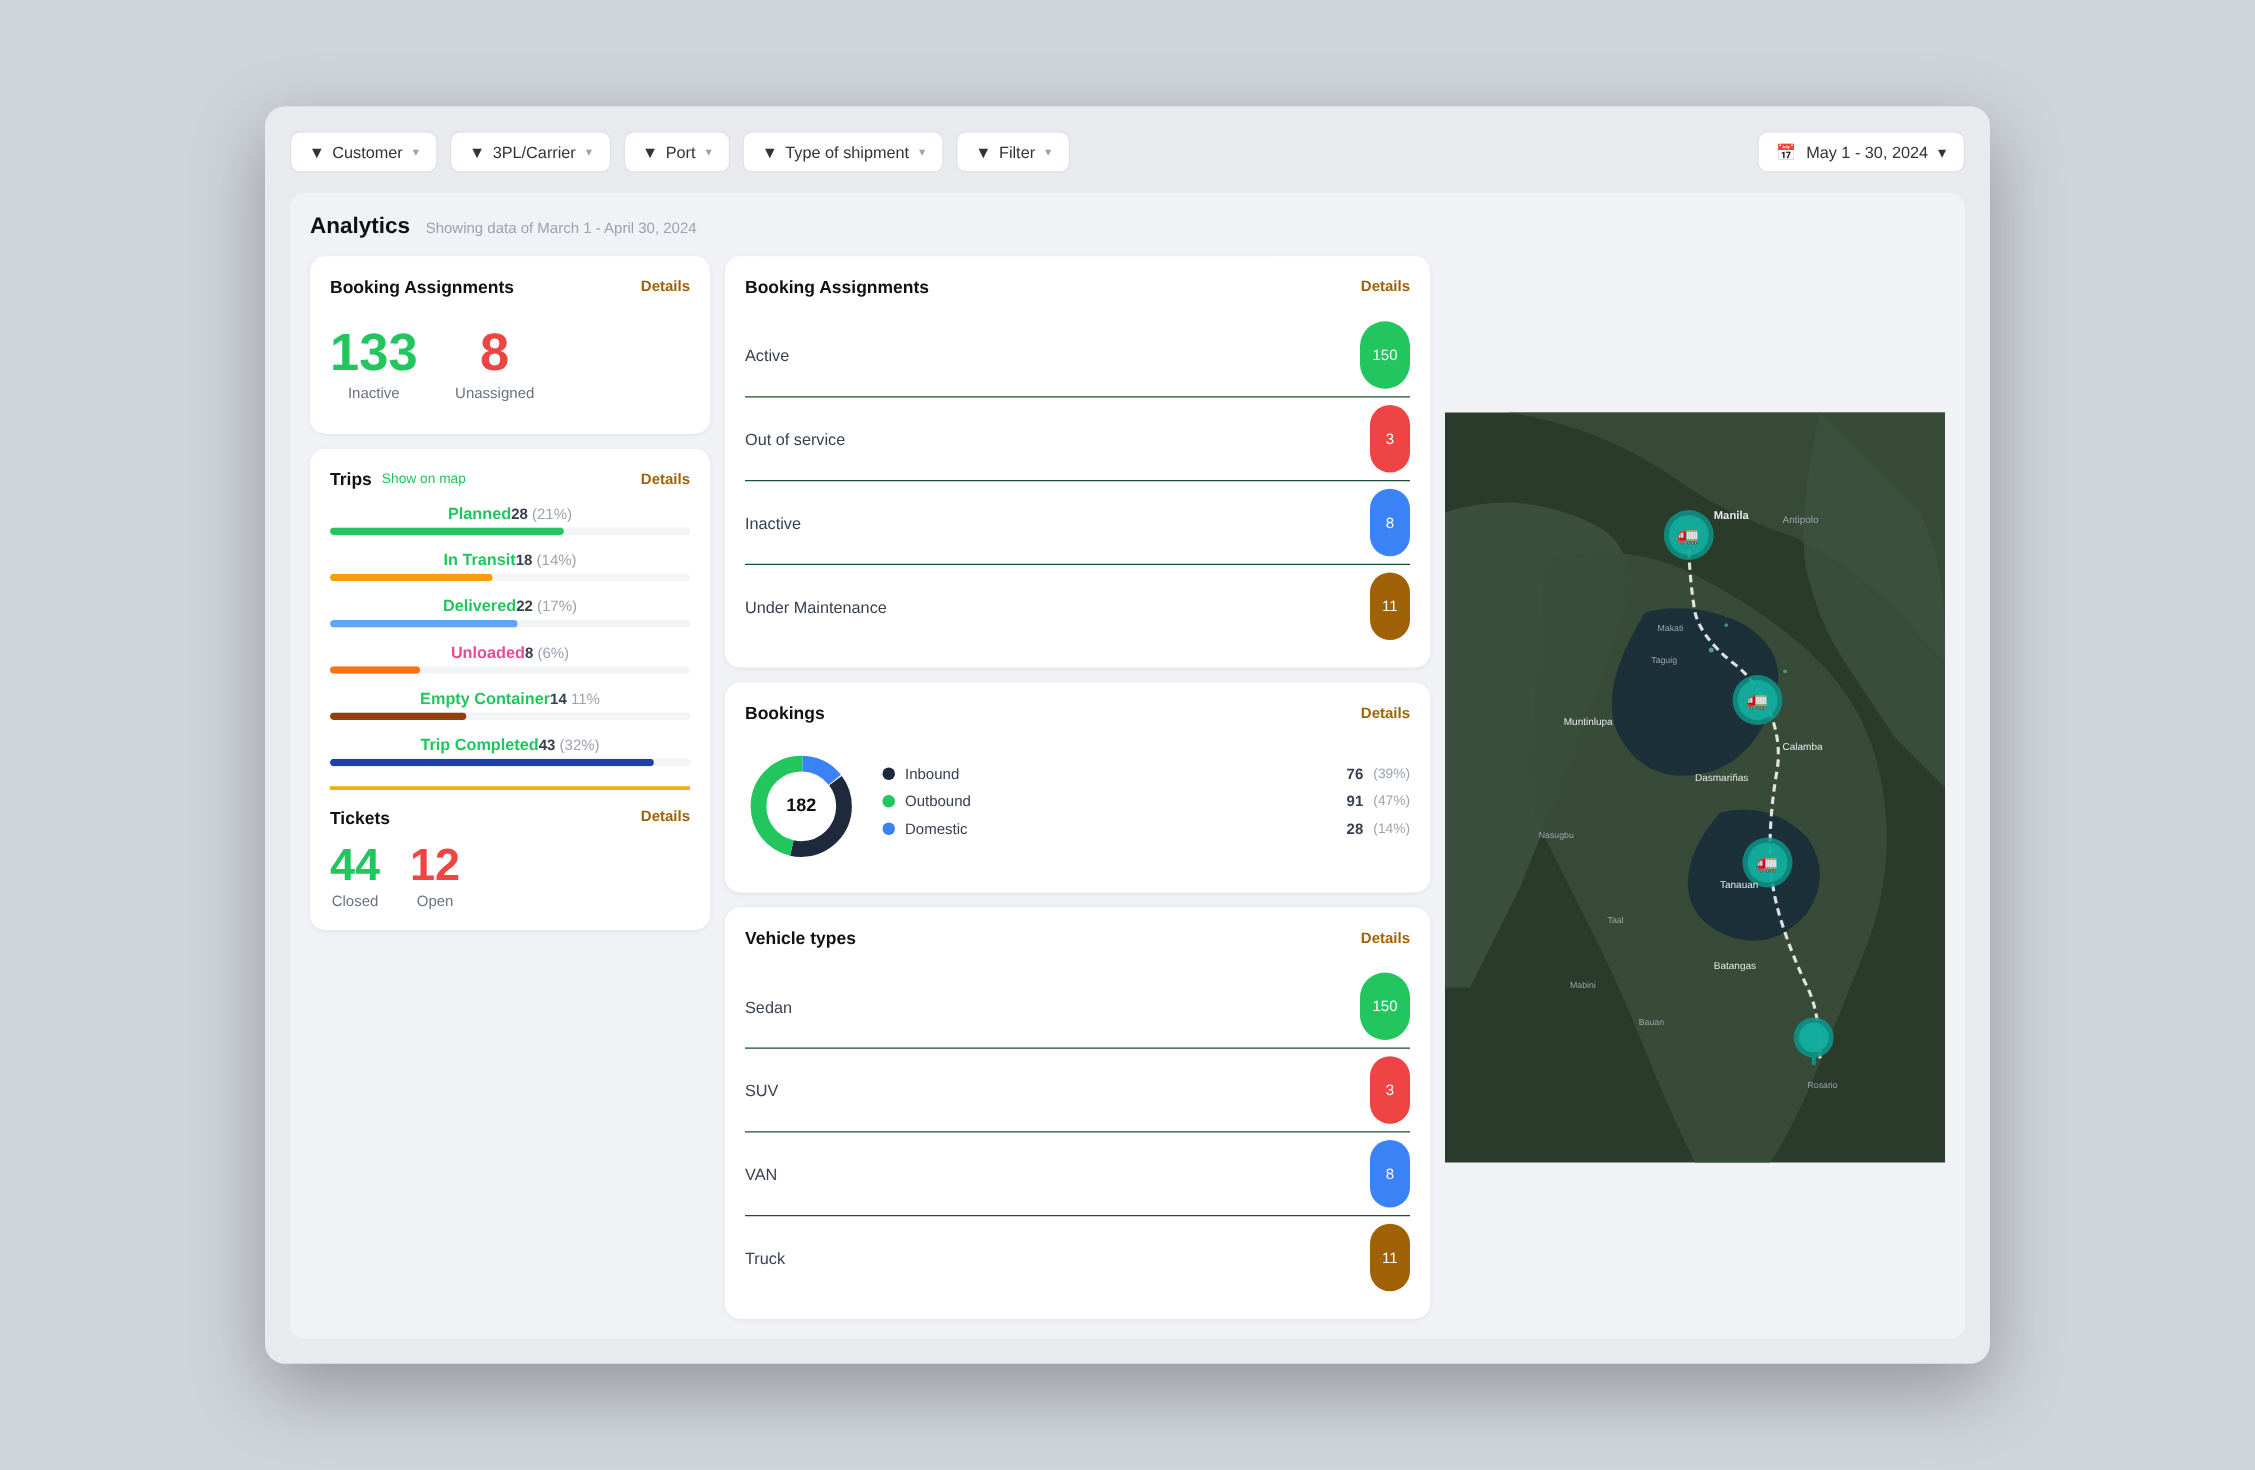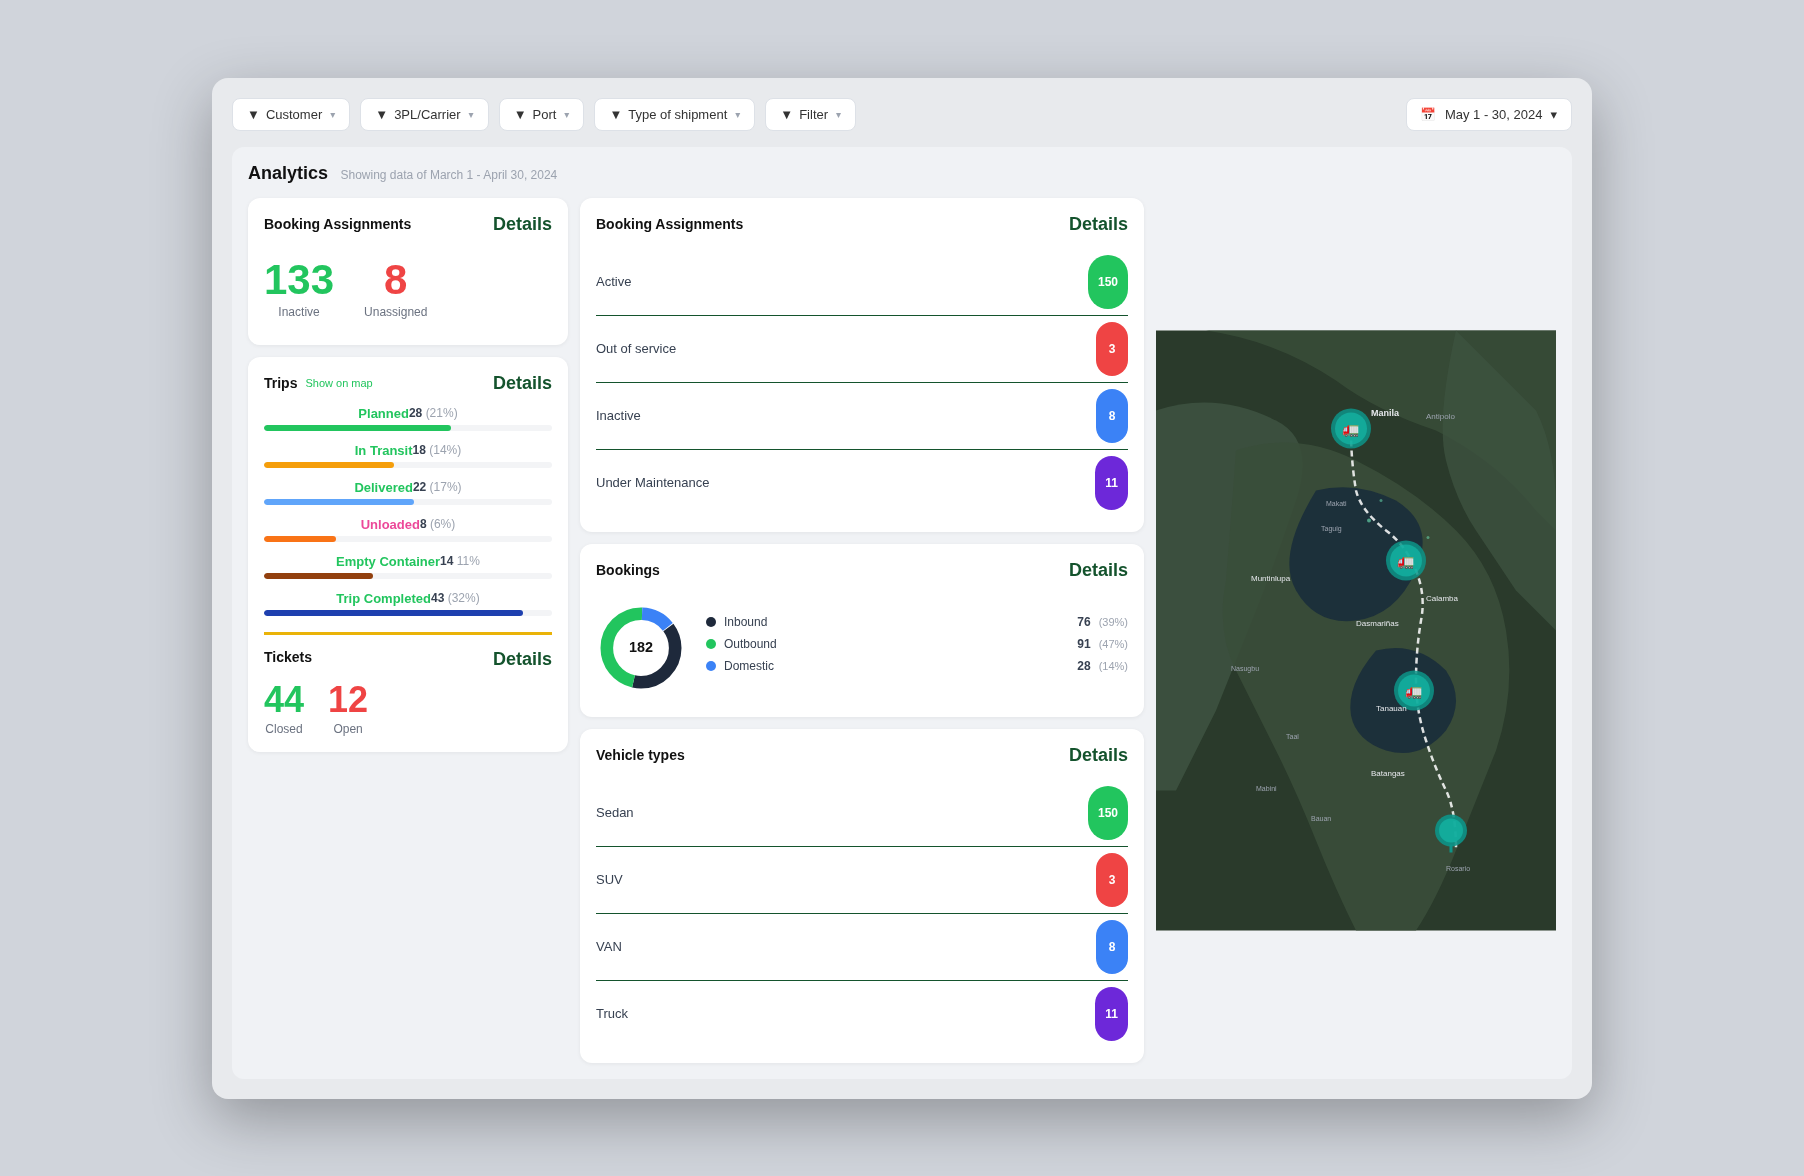--- a/index.html
+++ b/index.html
@@ -87,22 +87,22 @@
       justify-content: space-between;
       align-items: center;
       margin-bottom: 14px;
     }
     .card-title {
       font-size: 14px;
       font-weight: 700;
       color: #111;
     }
     .card-details {
-      font-size: 18px;
-      color: #14532d;
+      font-size: 12px;
+      color: #a16207;
       font-weight: 600;
       cursor: pointer;
     }
     .booking-stats {
       display: flex;
       gap: 30px;
       padding: 10px 0;
     }
     .stat-item {
       text-align: center;
@@ -128,29 +128,29 @@
     }
     .booking-row:last-child { border-bottom: none; }
     .booking-row-label {
       font-size: 13px;
       color: #374151;
     }
     .badge {
       border-radius: 20px;
       padding: 20px 10px;
       font-size: 12px;
-      font-weight: 700;
+      font-weight: 400;
       color: white;
       min-width: 32px;
       text-align: center;
     }
     .badge-green { background: #22c55e; }
     .badge-red { background: #ef4444; }
     .badge-blue { background: #3b82f6; }
-    .badge-yellow { background: #6d28d9; }
+    .badge-yellow { background: #a16207; }
     .trips-header-row {
       display: flex;
       justify-content: space-between;
       align-items: center;
       margin-bottom: 12px;
     }
     .trips-title-group {
       display: flex;
       align-items: center;
       gap: 8px;

